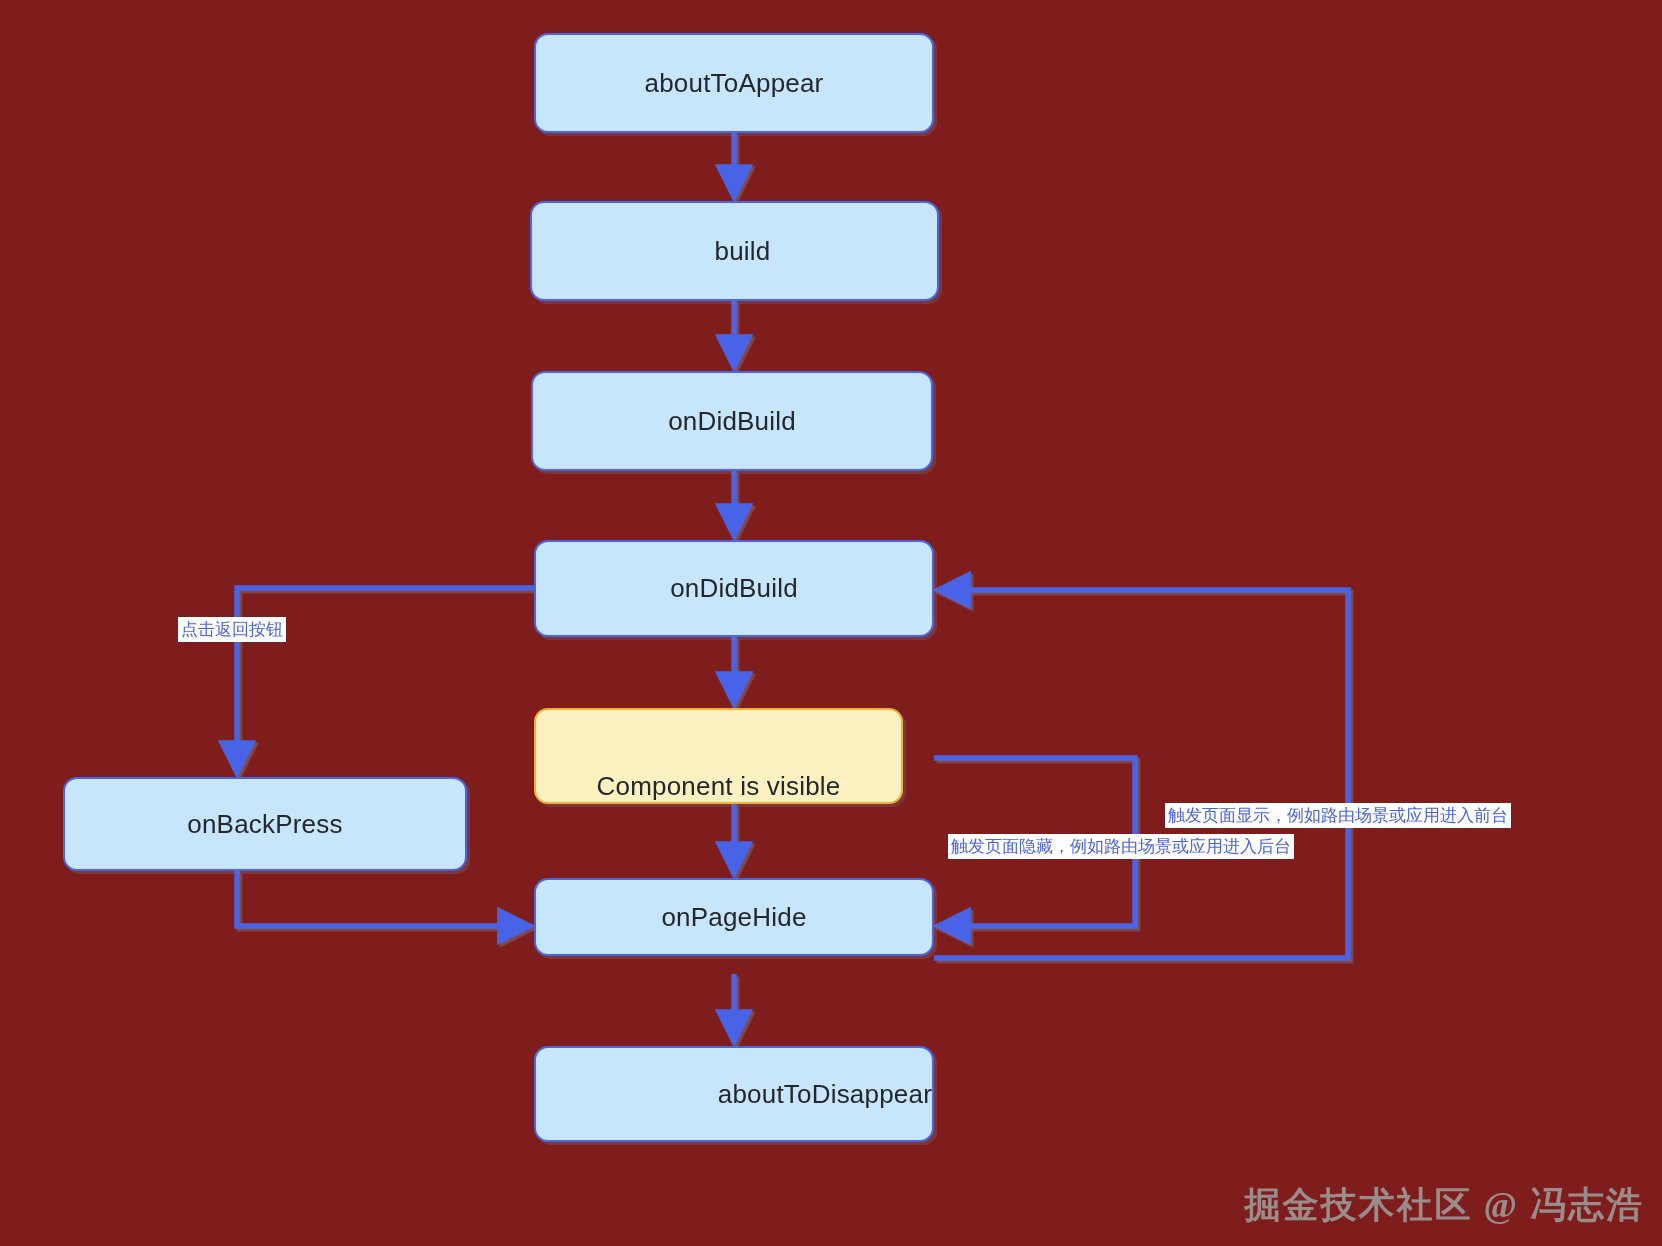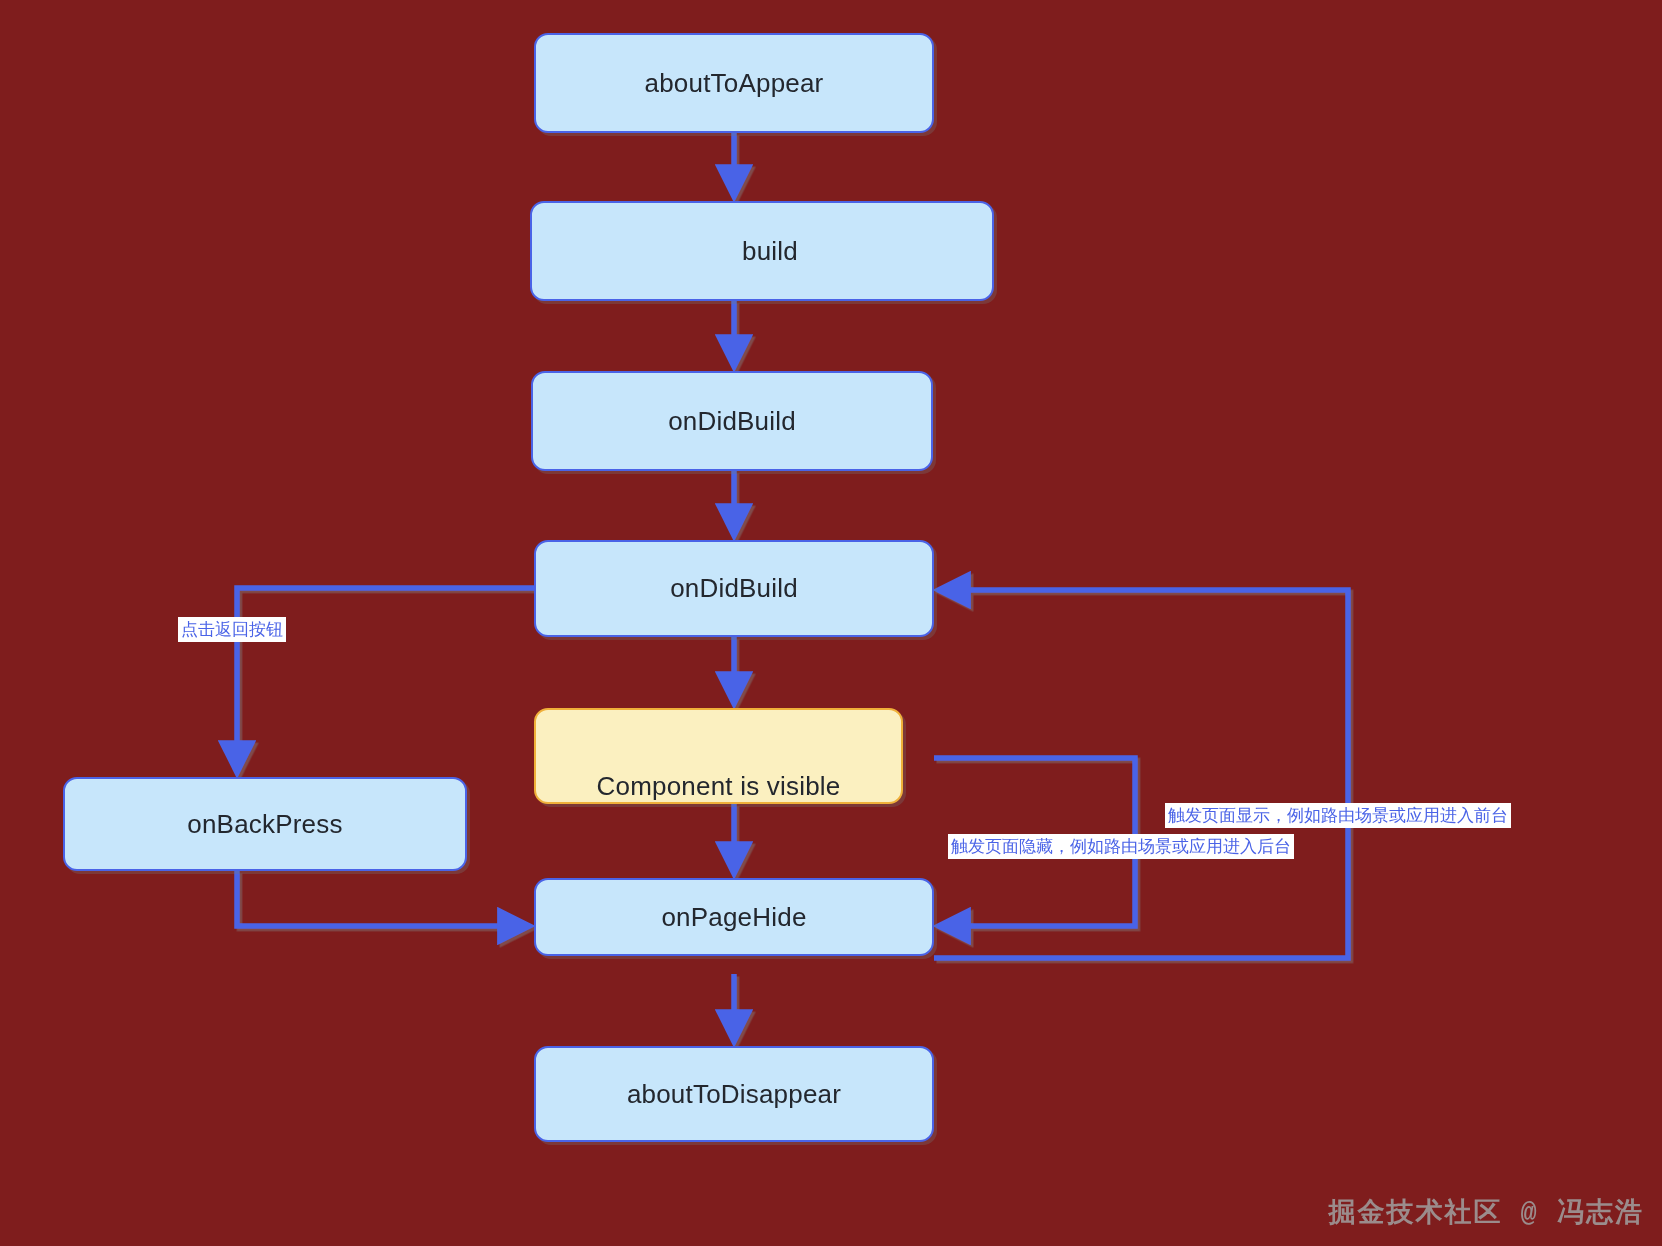--- a/index.html
+++ b/index.html
@@ -49,24 +49,24 @@
     line-height: 1.25;
     padding: 2px 3px;
     white-space: nowrap;
     font-family: "DejaVu Sans", "Liberation Sans", sans-serif;
   }
   .watermark {
     position: absolute;
     right: 18px;
     bottom: 16px;
     color: rgba(160,160,160,0.85);
-    font-size: 27px;
+    font-size: 36px;
     font-weight: bold;
     letter-spacing: 2px;
-    font-family: Liberation Mono, monospace;
+    font-family: Liberation Serif, serif;
     user-select: none;
   }
 </style>
 </head>
 <body>
 
 <div id="canvas">
 
   <svg class="wires" viewBox="0 0 1662 1246" xmlns="http://www.w3.org/2000/svg">
     <defs>
@@ -99,21 +99,21 @@
       <path d="M 934 958 L 1348 958 L 1348 590 L 942 590" marker-end="url(#arrow)"></path>
 
       <path d="M 734 974 L 734 1038" marker-end="url(#arrow)"></path>
     </g>
   </svg>
 
   <div class="node" style="left:534px; top:33px; width:400px; height:100px;">
     <span>aboutToAppear</span>
   </div>
 
-  <div class="node" style="left:530px; top:201px; width:464px; height:100px;padding-left:16px;">
+  <div class="node" style="left:530px; top:201px; width:409px; height:100px;padding-left:16px;">
     <span>build</span>
   </div>
 
   <div class="node" style="left:531px; top:371px; width:402px; height:100px;">
     <span>onDidBuild</span>
   </div>
 
   <div class="node" style="left:534px; top:540px; width:400px; height:97px;">
     <span>onDidBuild</span>
   </div>
@@ -123,21 +123,21 @@
   </div>
 
   <div class="node" style="left:35px; top:777px; width:404px; height:94px;margin-left:28px;">
     <span>onBackPress</span>
   </div>
 
   <div class="node" style="left:534px; top:878px; width:400px; height:78px;">
     <span>onPageHide</span>
   </div>
 
-  <div class="node" style="left:534px; top:1046px; width:400px; height:96px;">
+  <div class="node" style="left:534px; top:1046px; width:400px; height:96px;justify-content:flex-end;">
     <span>aboutToDisappear</span>
   </div>
 
   <div class="edge-label" style="left:178px; top:617px;">点击返回按钮</div>
 
   <div class="edge-label" style="left:1165px; top:803px;">触发页面显示，例如路由场景或应用进入前台</div>
 
   <div class="edge-label" style="left:948px; top:834px;">触发页面隐藏，例如路由场景或应用进入后台</div>
 
   <div class="watermark">掘金技术社区 @ 冯志浩</div>

